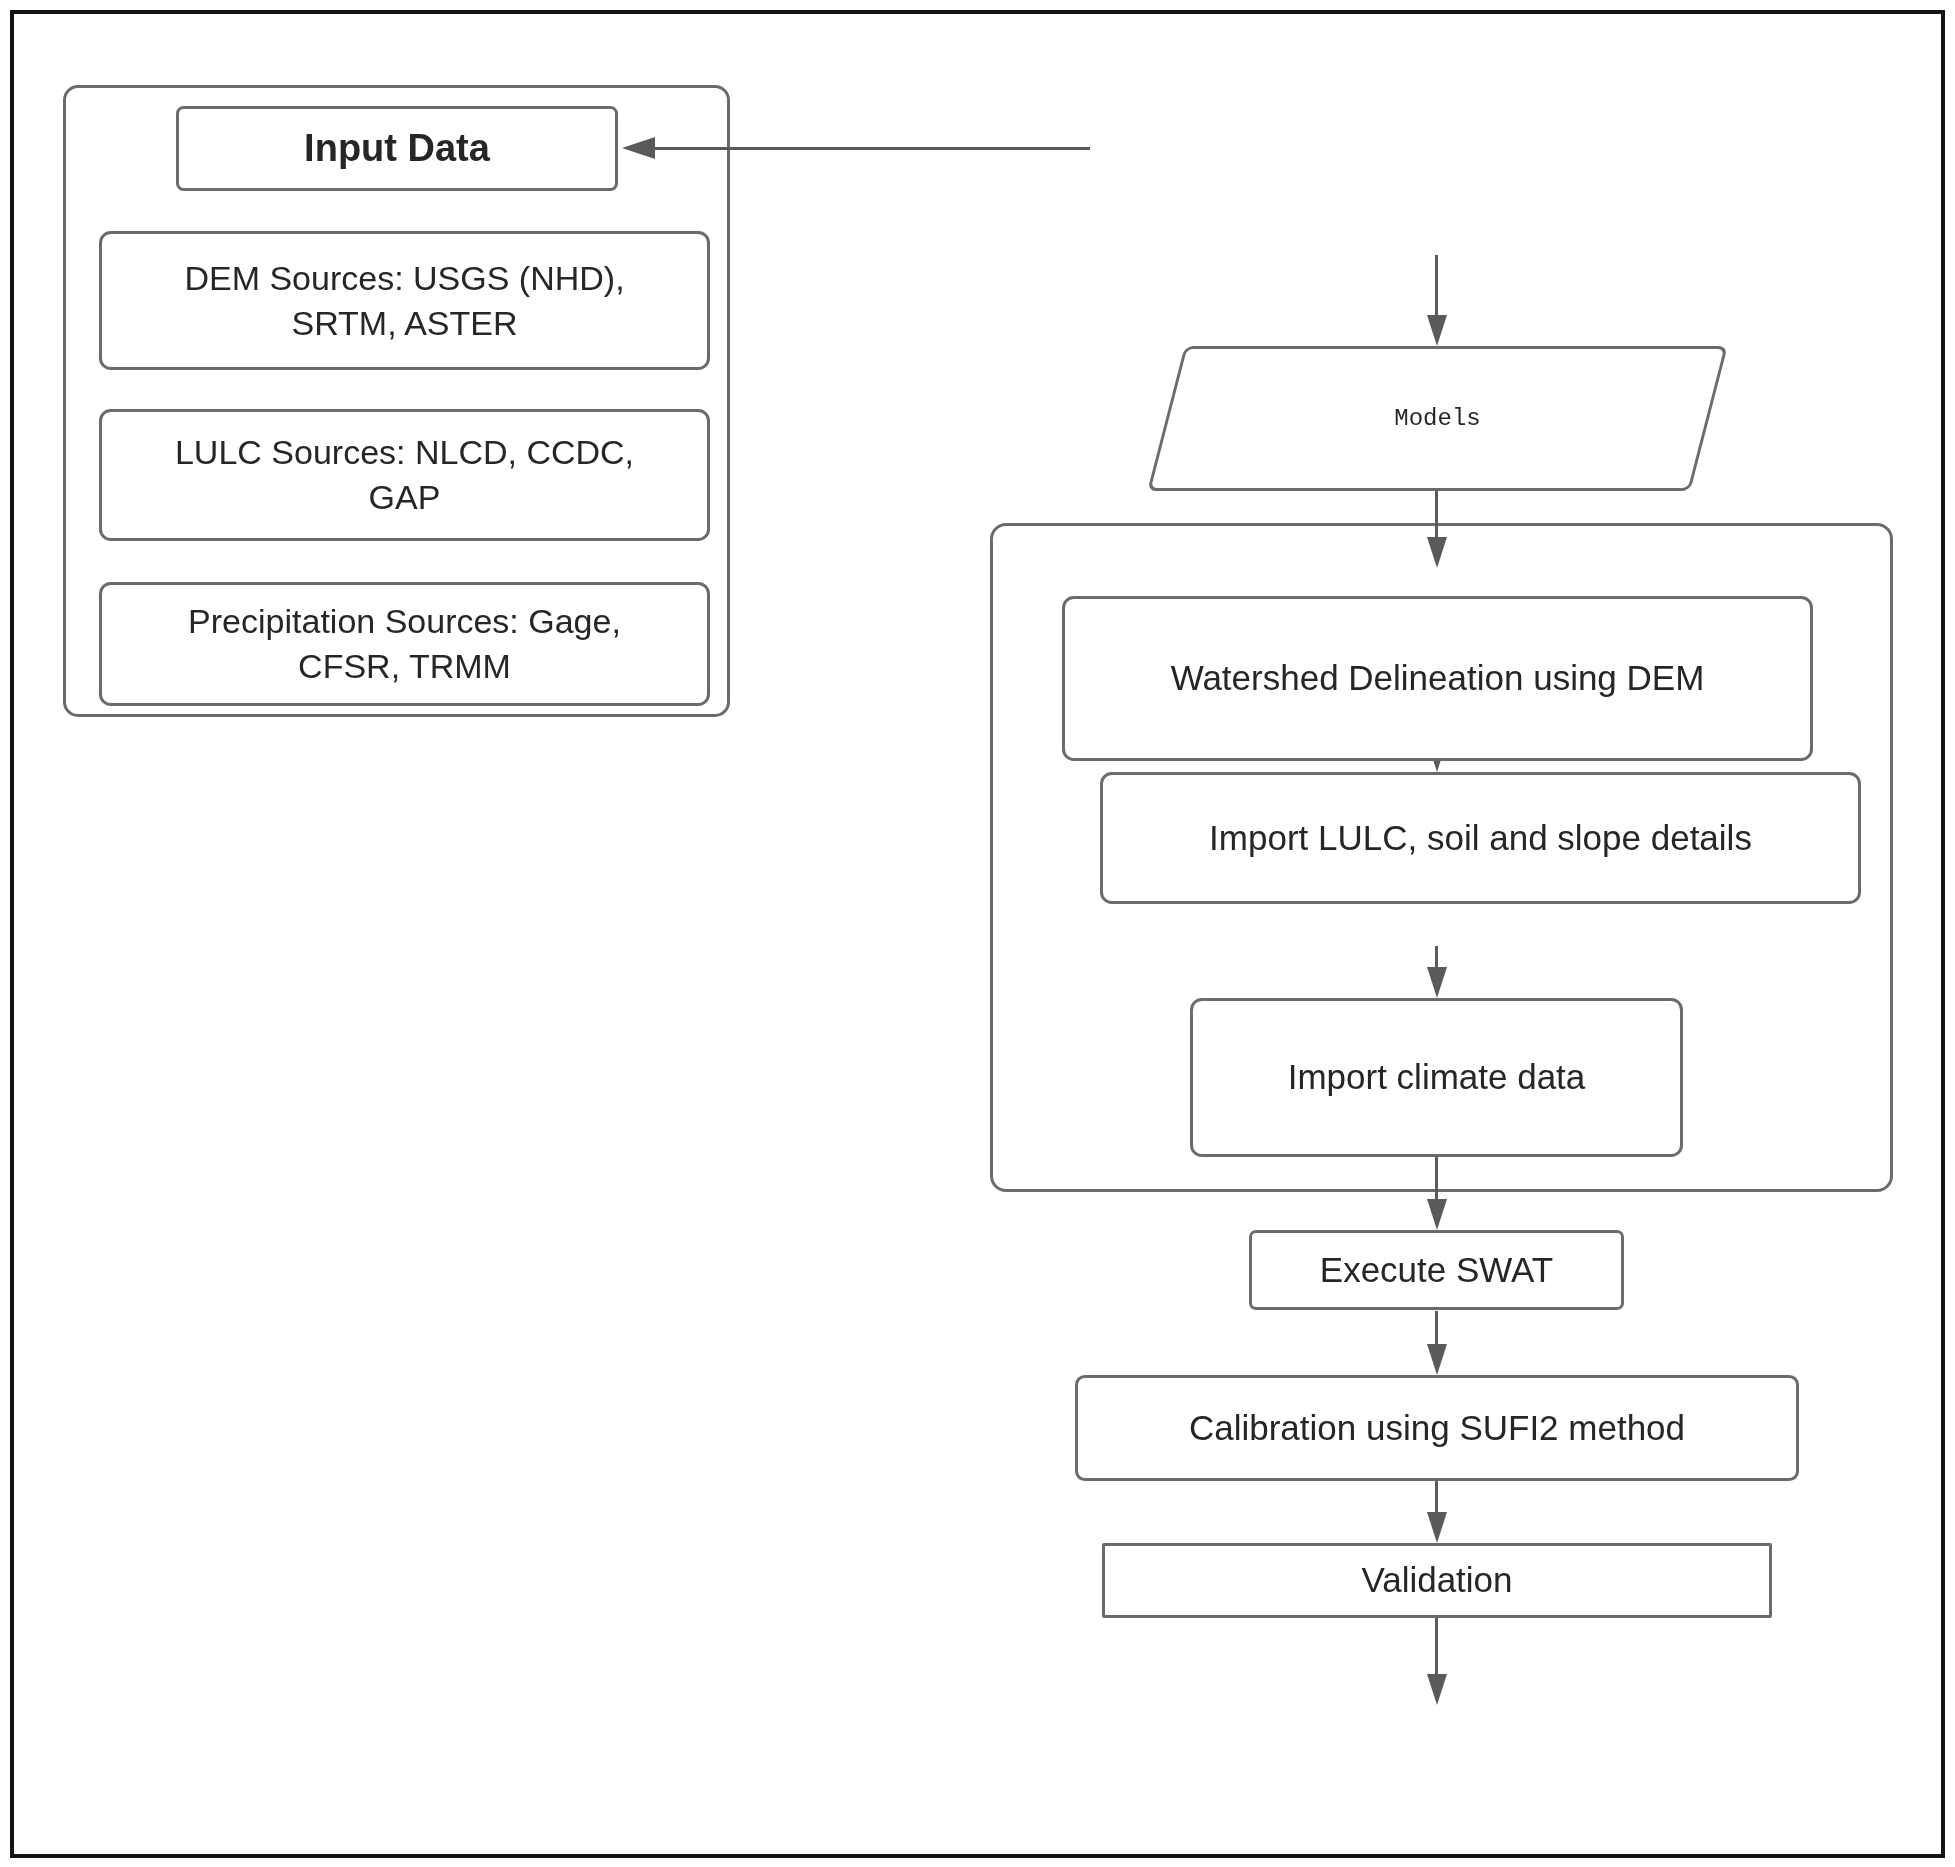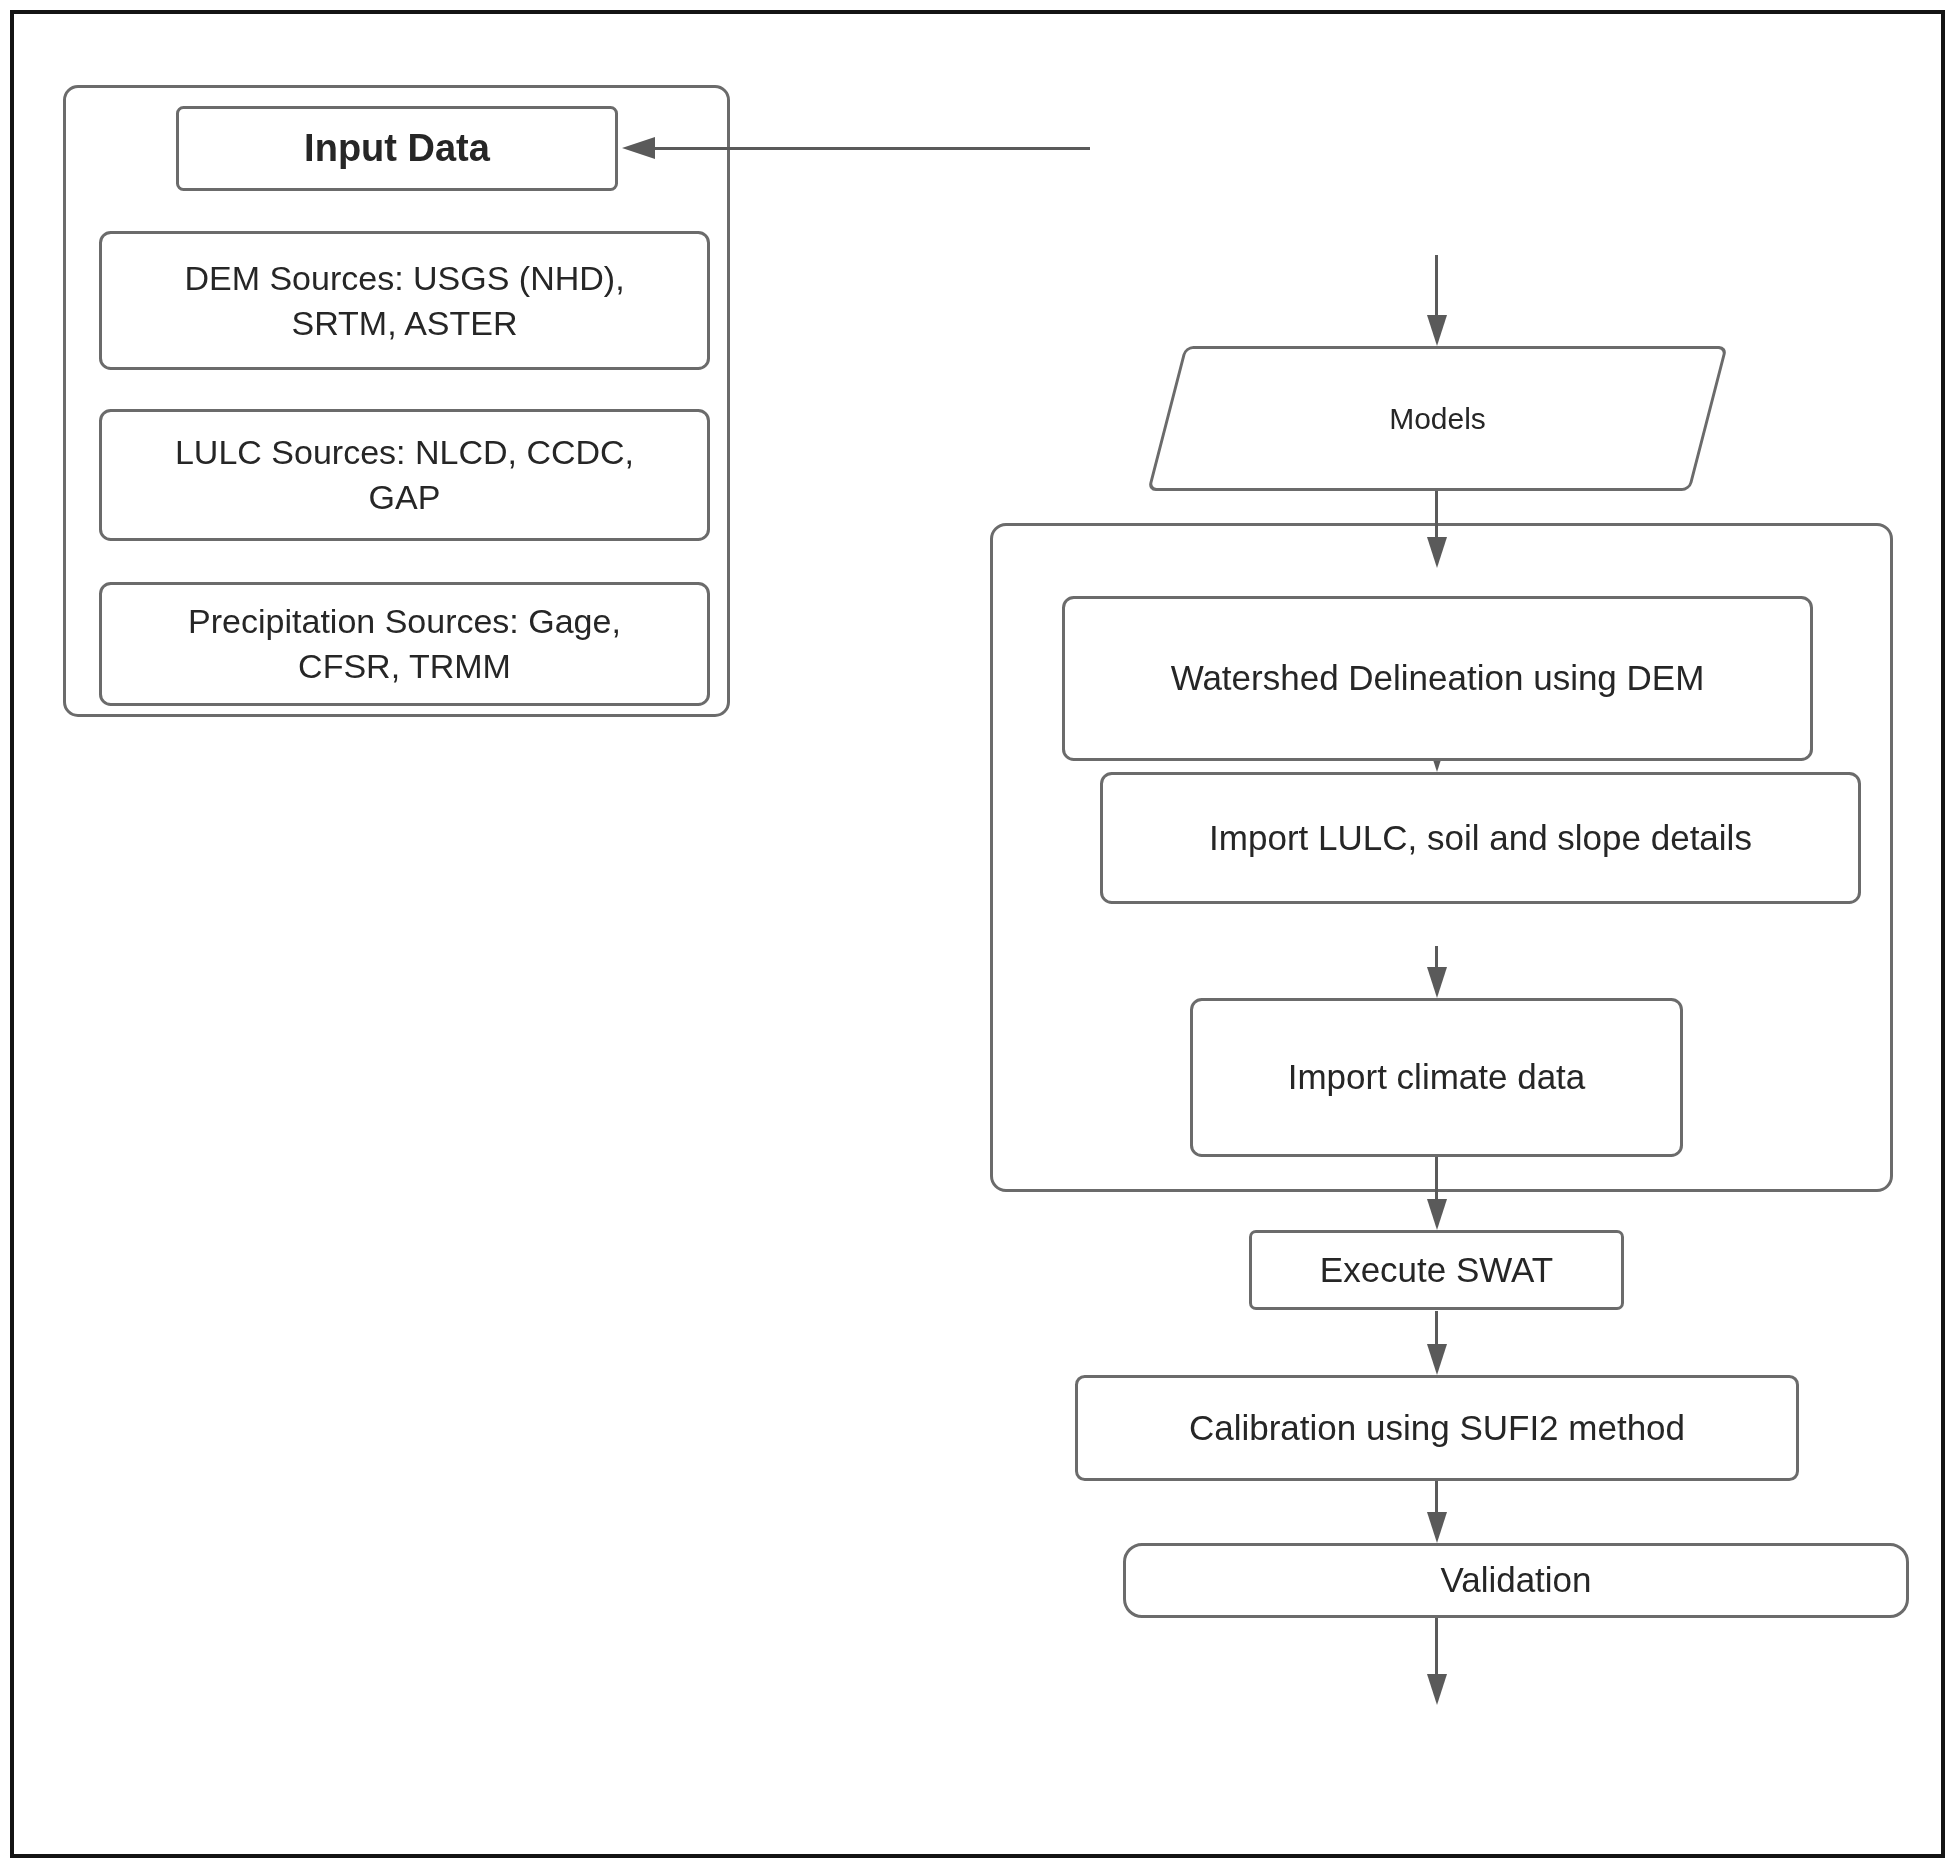--- a/index.html
+++ b/index.html
@@ -49,33 +49,34 @@
   .collection-box { left: 1091px; top: 44px; width: 693px; height: 210px; border-radius: 14px; z-index: 4; }
   .models-wrap { position: absolute; left: 1166px; top: 346px; width: 543px; height: 145px; z-index: 4; }
   .models-shape {
     position: absolute; inset: 0;
     border: 3.2px solid var(--border); border-radius: 8.6px; background: var(--background);
     transform: skewX(-14.5deg);
   }
   .models-label {
     position: absolute; inset: 0;
     display: flex; align-items: center; justify-content: center;
-    font-size: 30px;
+    font-size: 24px;
+    font-family: Liberation Mono, monospace;
   }
   .container-box {
     position: absolute; left: 990px; top: 523px; width: 903px; height: 669px;
     border: 3.8px solid var(--border); border-radius: 16px; background: var(--background);
     z-index: 1;
   }
   .watershed-box { left: 1062px; top: 568px; width: 751px; height: 165px; z-index: 4; margin-top: 28px; }
   .import-lulc-box { left: 1100px; top: 772px; width: 761px; height: 132px; z-index: 4; }
   .import-climate-box { left: 1190px; top: 998px; width: 493px; height: 159px; z-index: 4; }
   .execute-box { left: 1249px; top: 1230px; width: 375px; height: 80px; border-radius: 7px; z-index: 4; }
   .calibration-box { left: 1075px; top: 1375px; width: 724px; height: 106px; border-radius: 9.7px; z-index: 4; }
-  .validation-box { left: 1102px; top: 1543px; width: 786px; height: 75px; border-radius: 19px; z-index: 4; margin-left: 21px; }
+  .validation-box { left: 1102px; top: 1543px; width: 670px; height: 75px; border-radius: 2px; z-index: 4; }
   .ranking-box { left: 1048px; top: 1705px; width: 777px; height: 137px; border-radius: 11.8px; z-index: 4; }
   
   .arrow { position: absolute; z-index: 3; }
   .shaft-v { position: absolute; width: 3.2px; background: var(--arrow); left: 1435px; }
   .head-v {
     position: absolute; width: 0; height: 0; left: 1427px;
     border-left: 10.2px solid transparent; border-right: 10.2px solid transparent;
     border-top: 31px solid var(--arrow);
   }
   .shaft-h { position: absolute; height: 3.2px; background: var(--arrow); top: 147px; }

